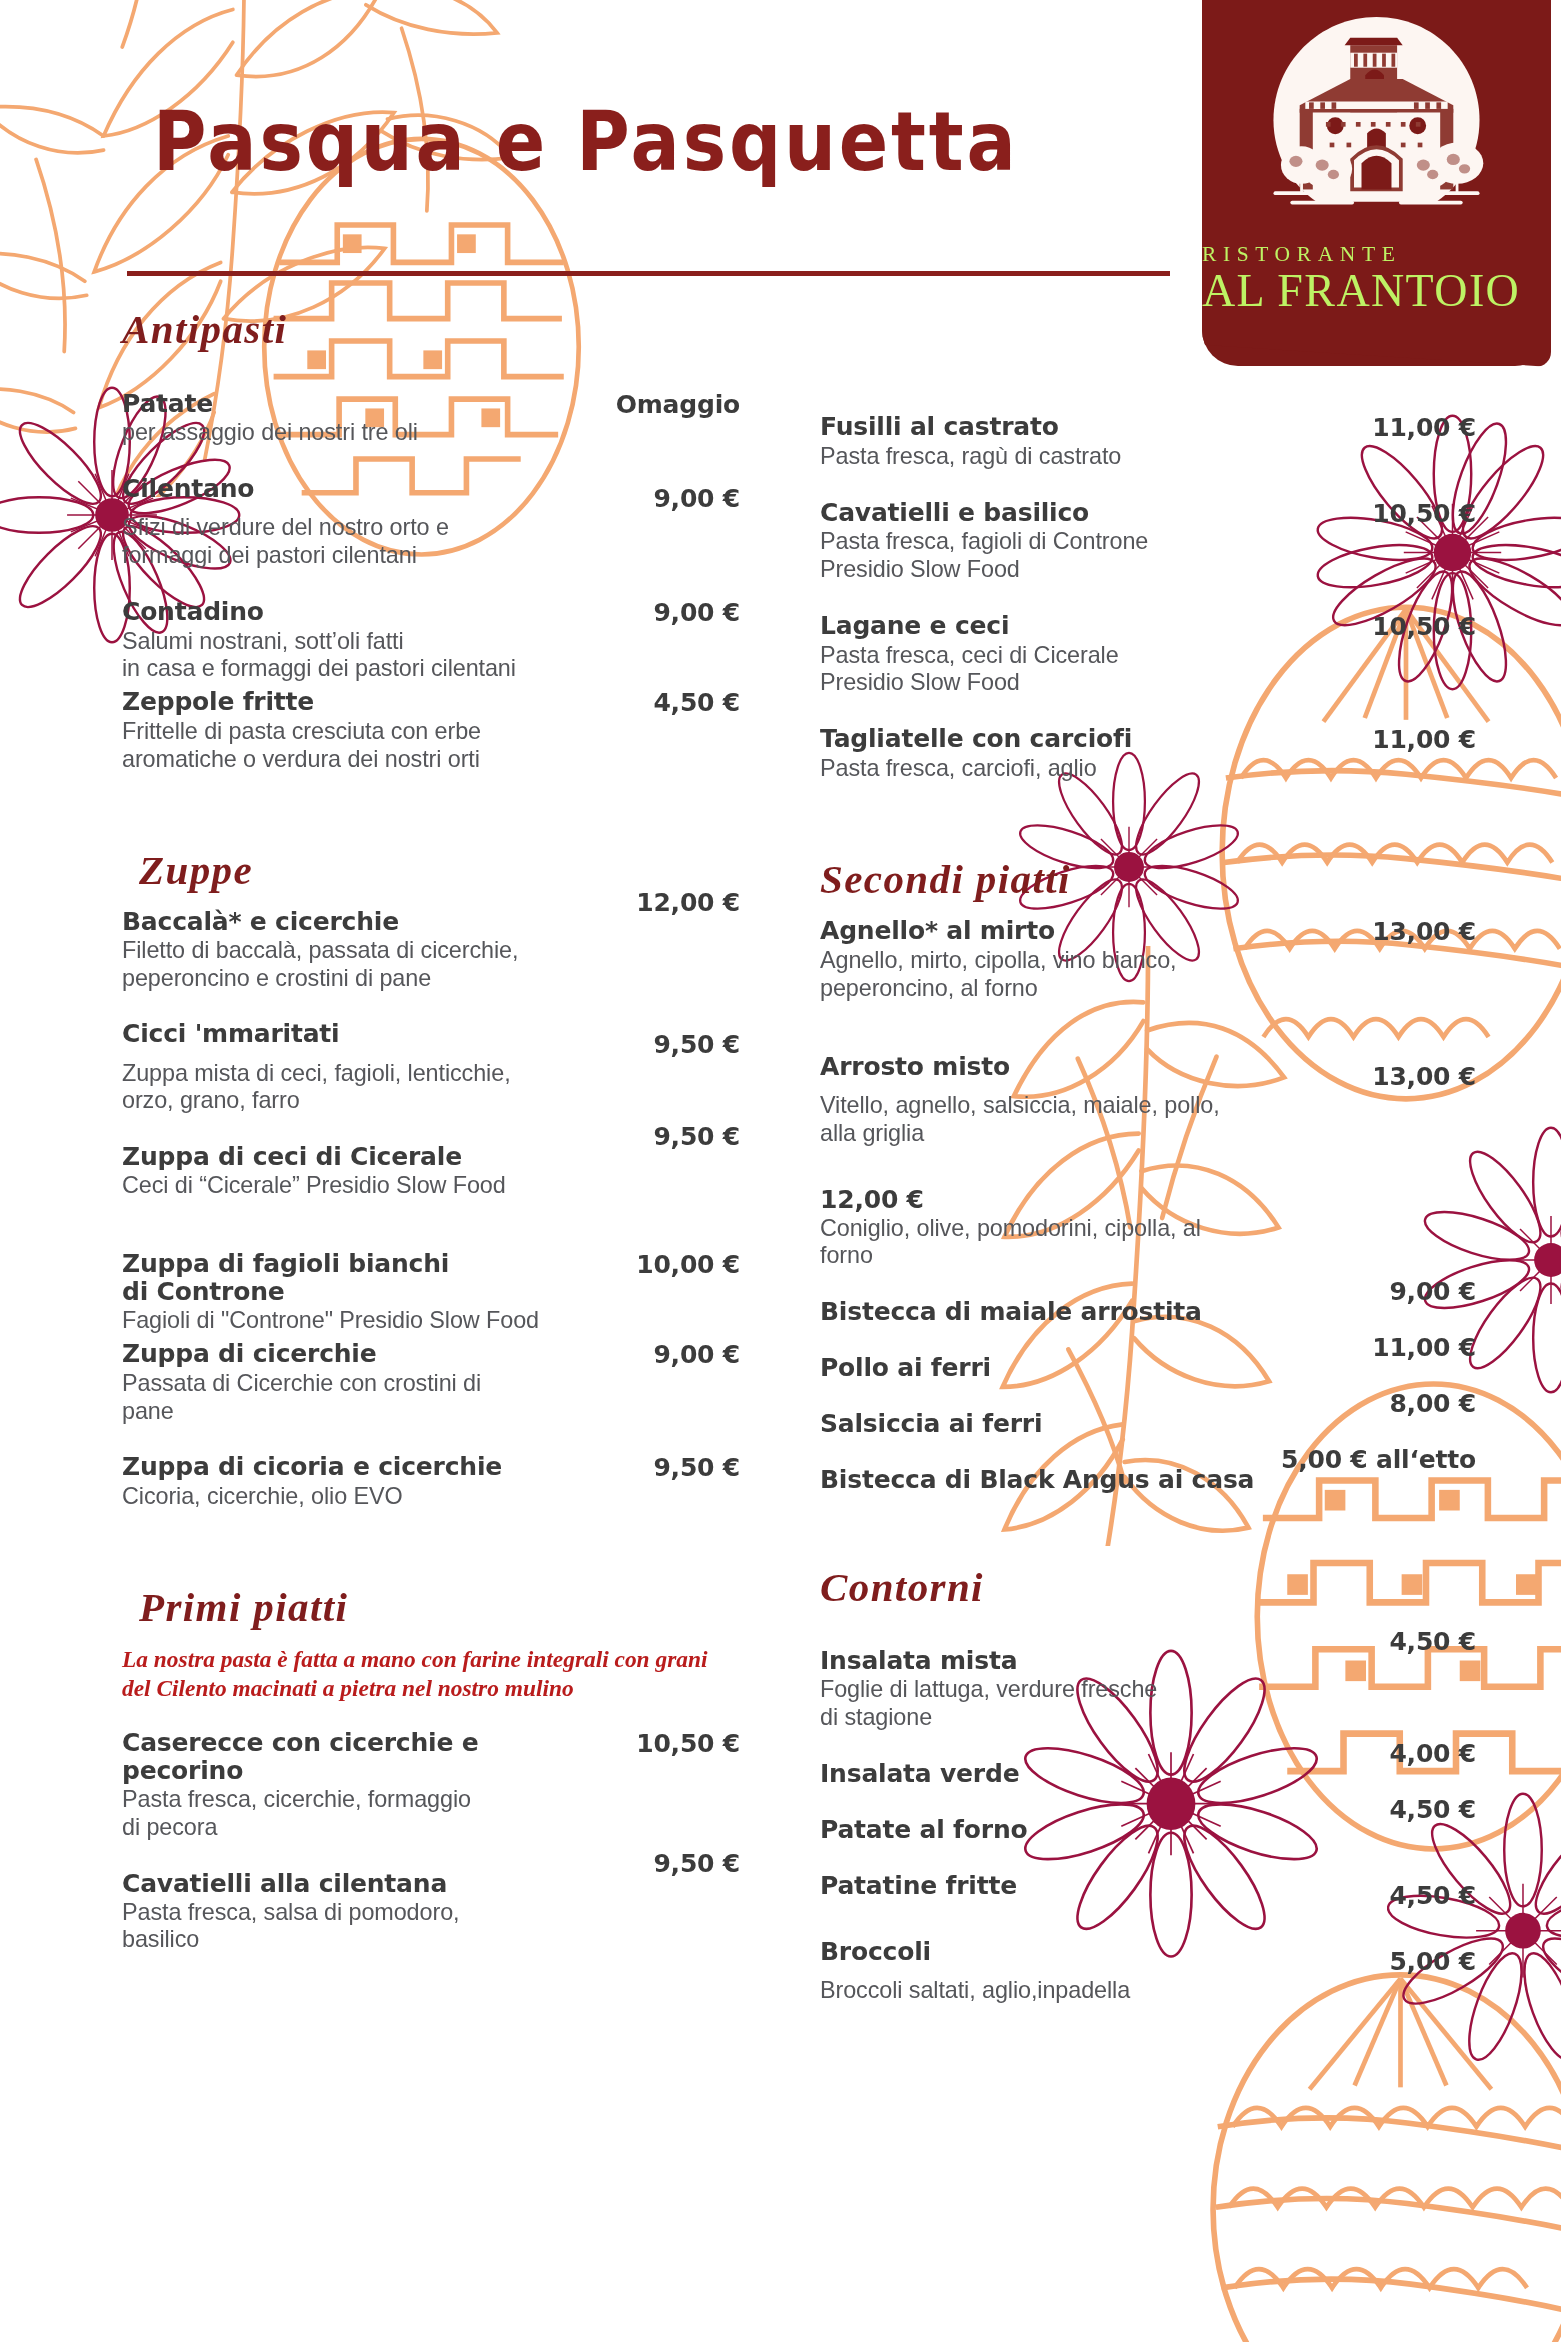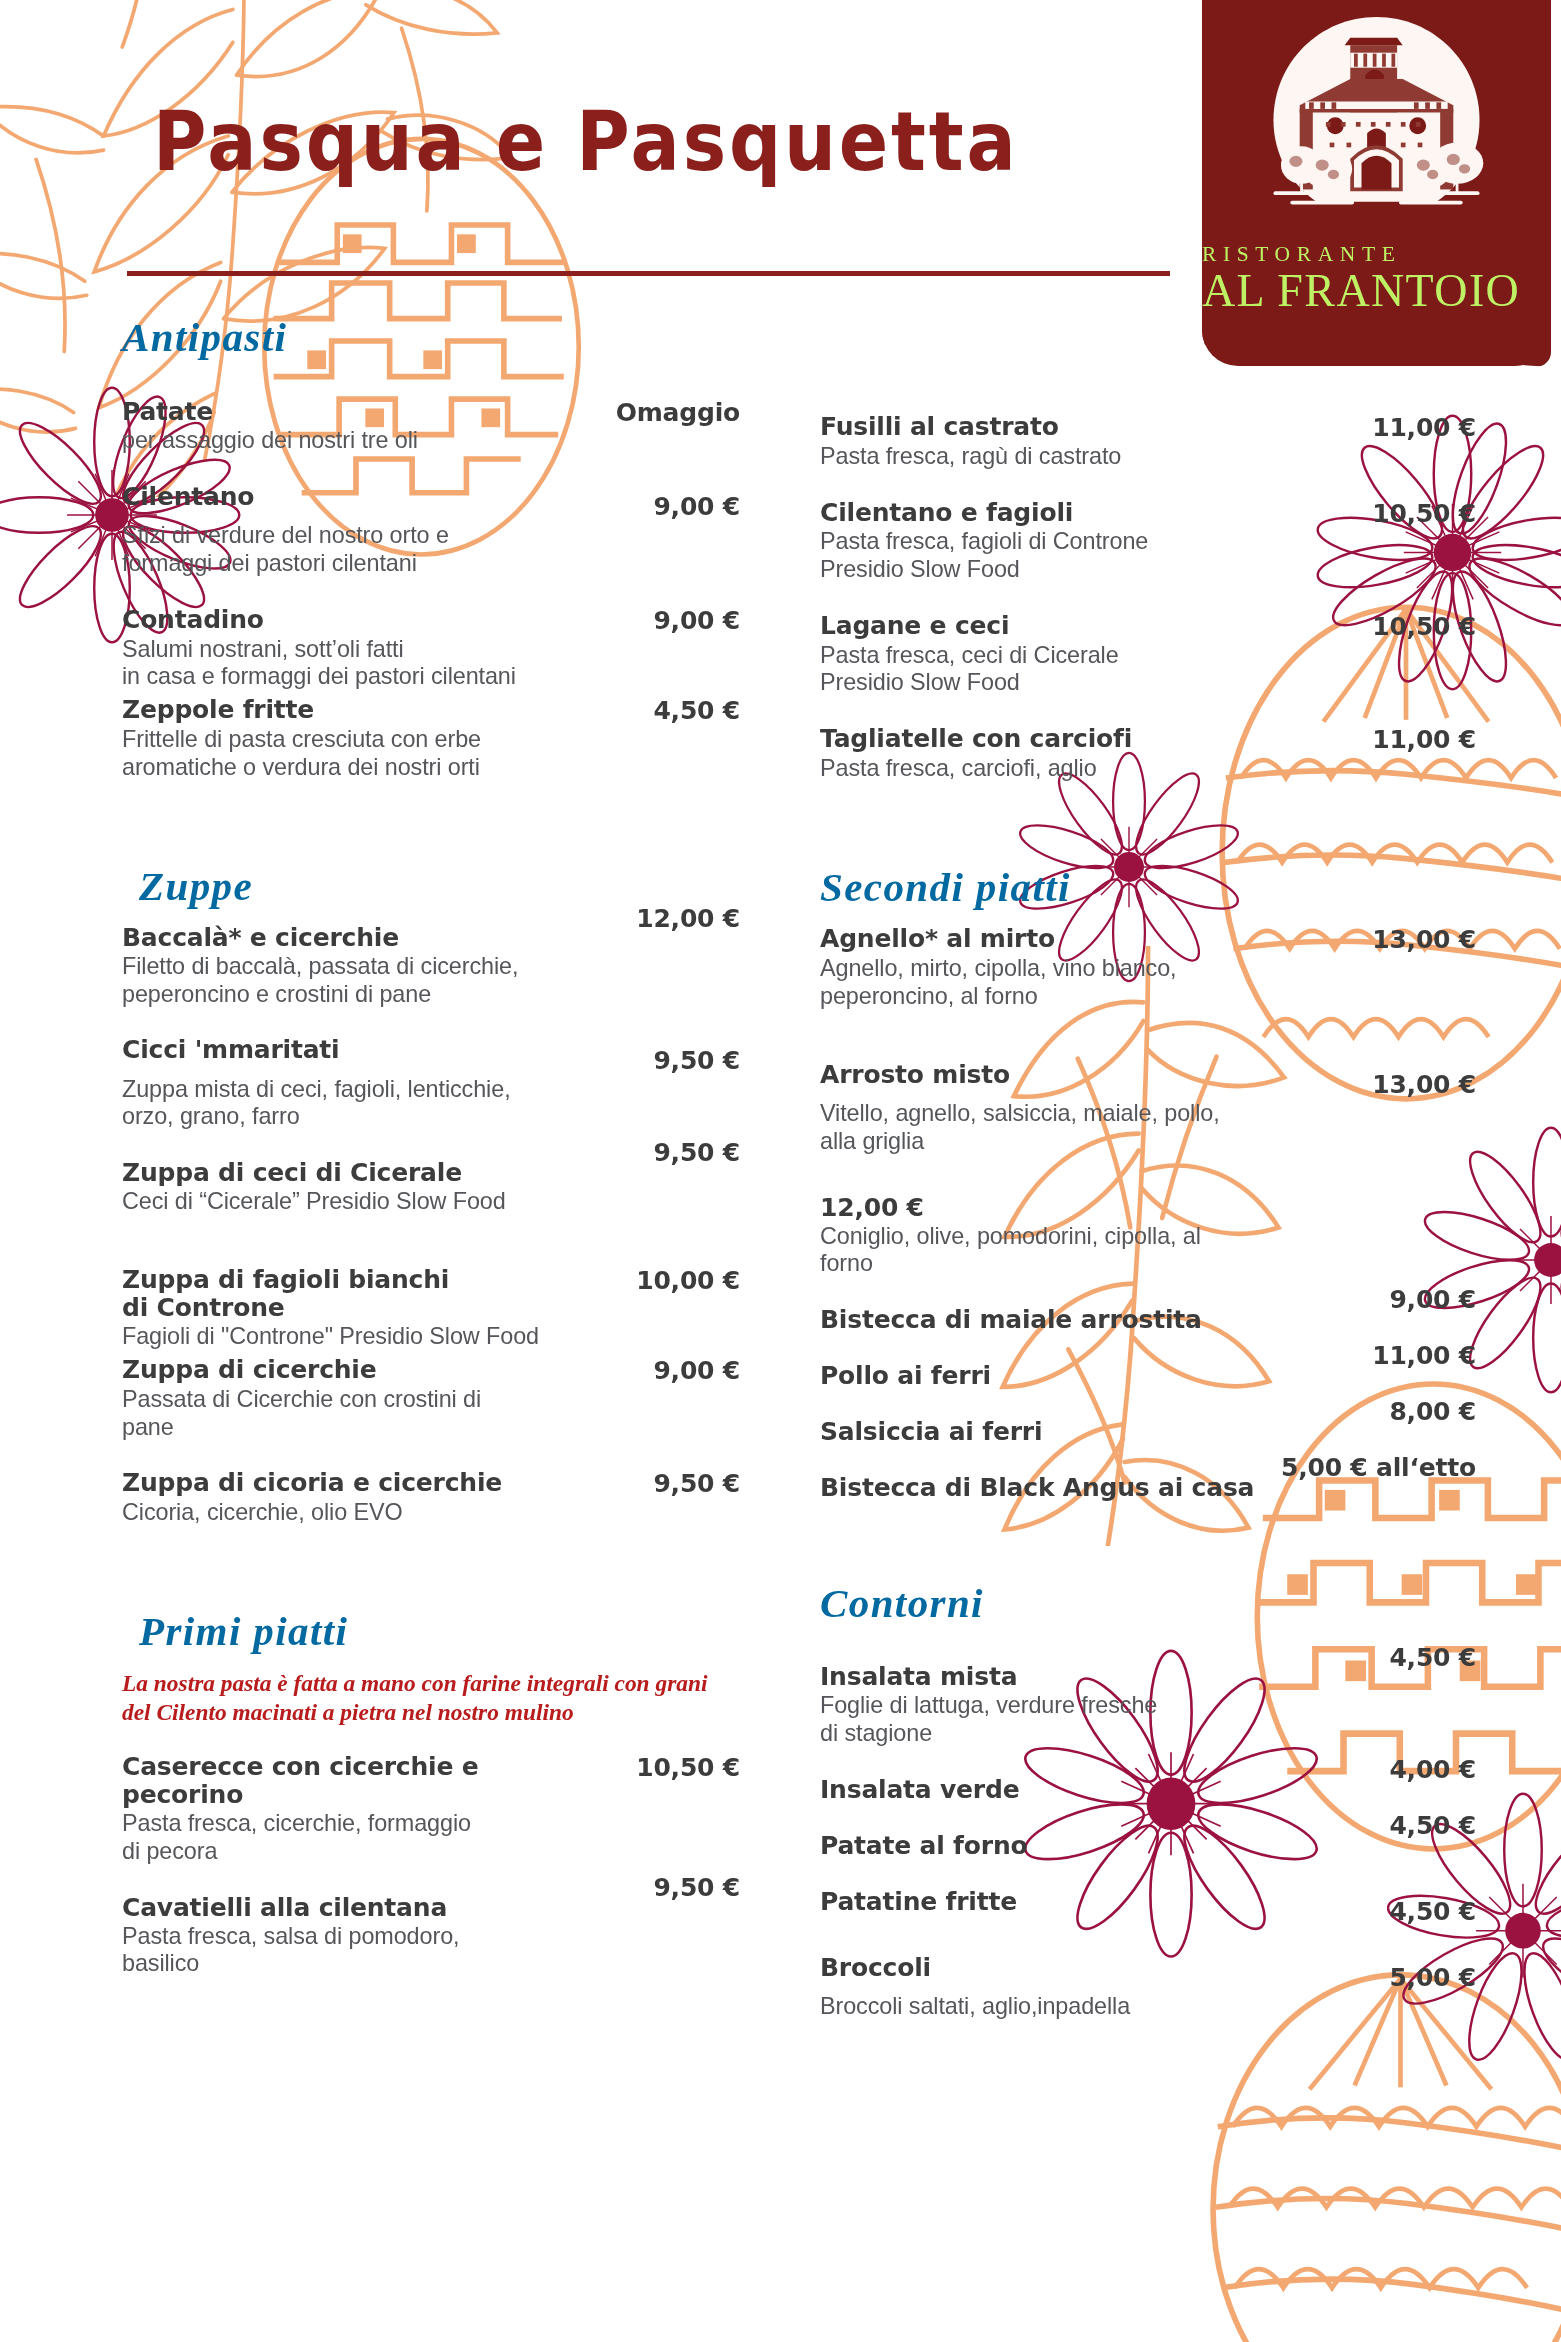--- a/index.html
+++ b/index.html
@@ -63,23 +63,23 @@
   }
 
   
   .col{position:absolute;}
   .col-left{left:122px;top:309px;width:618px;}
   .col-right{left:820px;top:413px;width:656px;}
 
   .section-head{
     font-family:"Liberation Serif", serif;
     font-style:italic;font-weight:700;
-    color:#0369a1;font-size:41px;
+    color:#7f1d1d;font-size:41px;
     letter-spacing:1.4px;
-    margin:8px 0 17px 0;
+    margin:0 0 17px 0;
     line-height:1;
   }
   .section-head.indent{margin-left:17px;}
 
   .note{
     font-family:"Liberation Serif", serif;
     font-style:italic;font-weight:700;
     color:#b91c1c;font-size:23.4px;line-height:1.24;
     margin:0 0 26px 0;
   }
@@ -673,21 +673,21 @@
         <span class="item-name">Fusilli al castrato</span>
         <span class="item-price">11,00 €</span>
       </div>
       <div class="item-desc">Pasta fresca, ragù di castrato</div>
     </div>
 
     <div class="gap-sm"></div>
 
     <div class="item tight">
       <div class="item-row">
-        <span class="item-name">Cilentano e fagioli</span>
+        <span class="item-name">Cavatielli e basilico</span>
         <span class="item-price">10,50 €</span>
       </div>
       <div class="item-desc justify">Pasta fresca, fagioli di Controne<br>Presidio Slow Food</div>
     </div>
 
     <div class="gap-sm"></div>
 
     <div class="item tight">
       <div class="item-row">
         <span class="item-name">Lagane e ceci</span>

